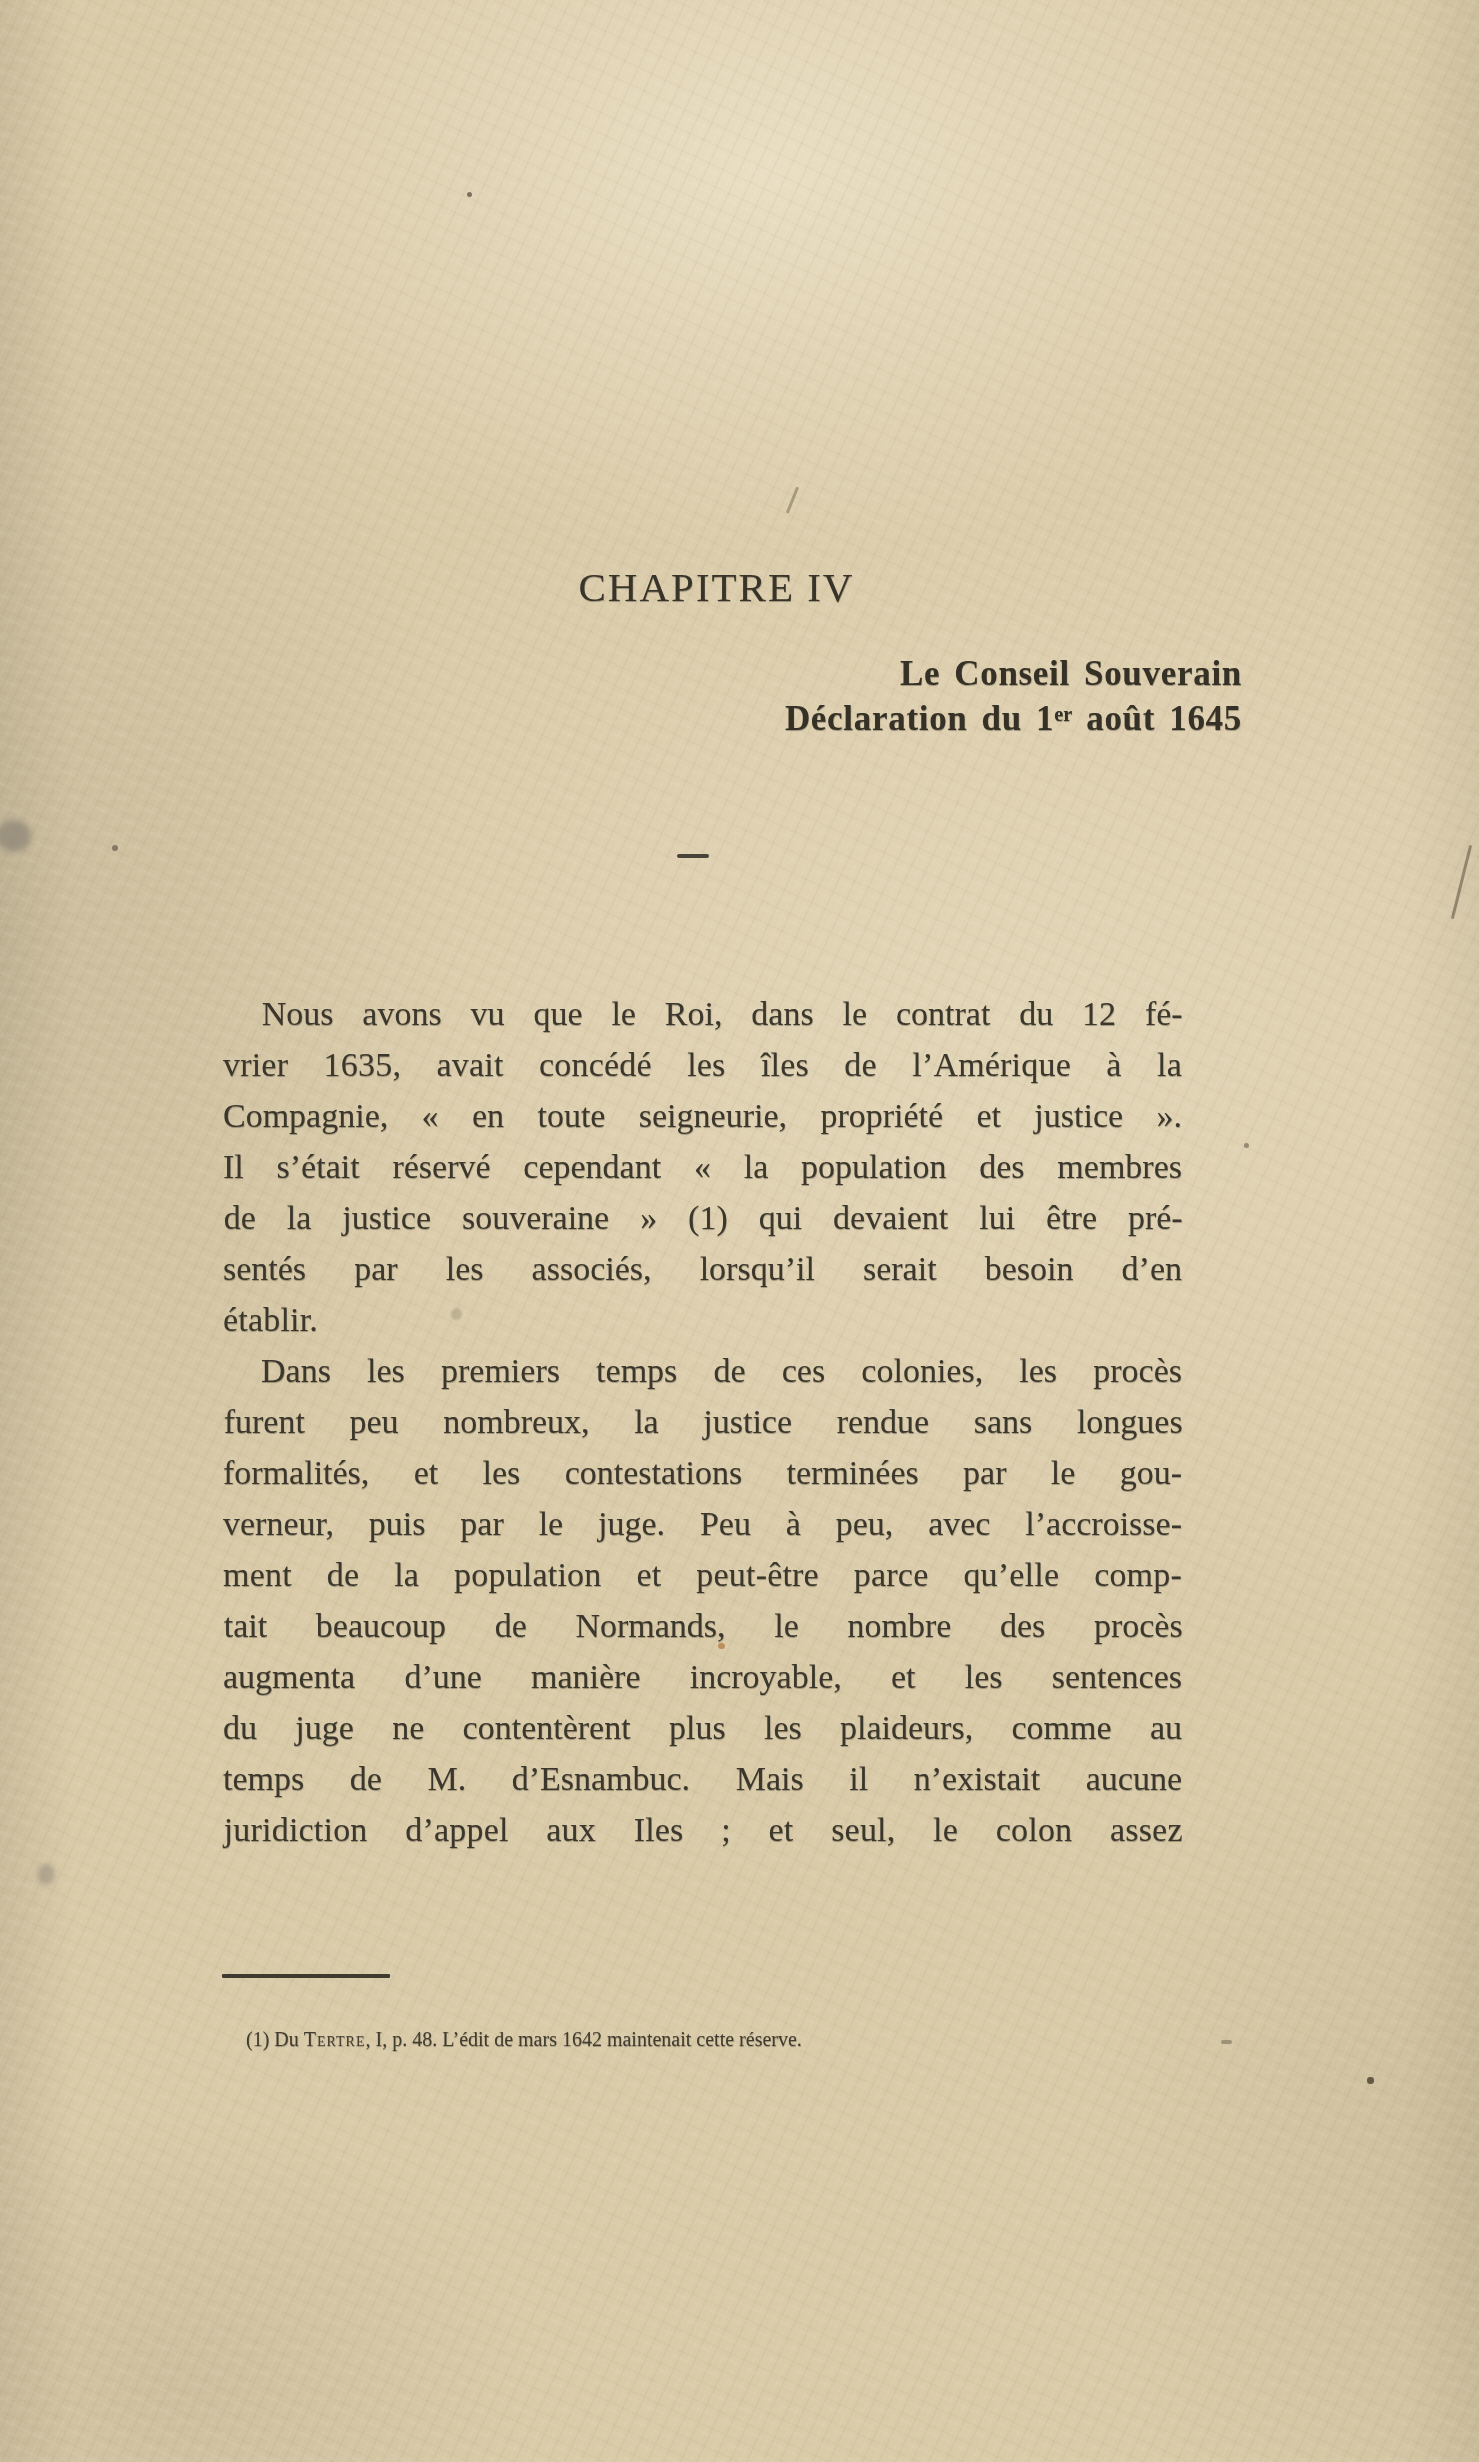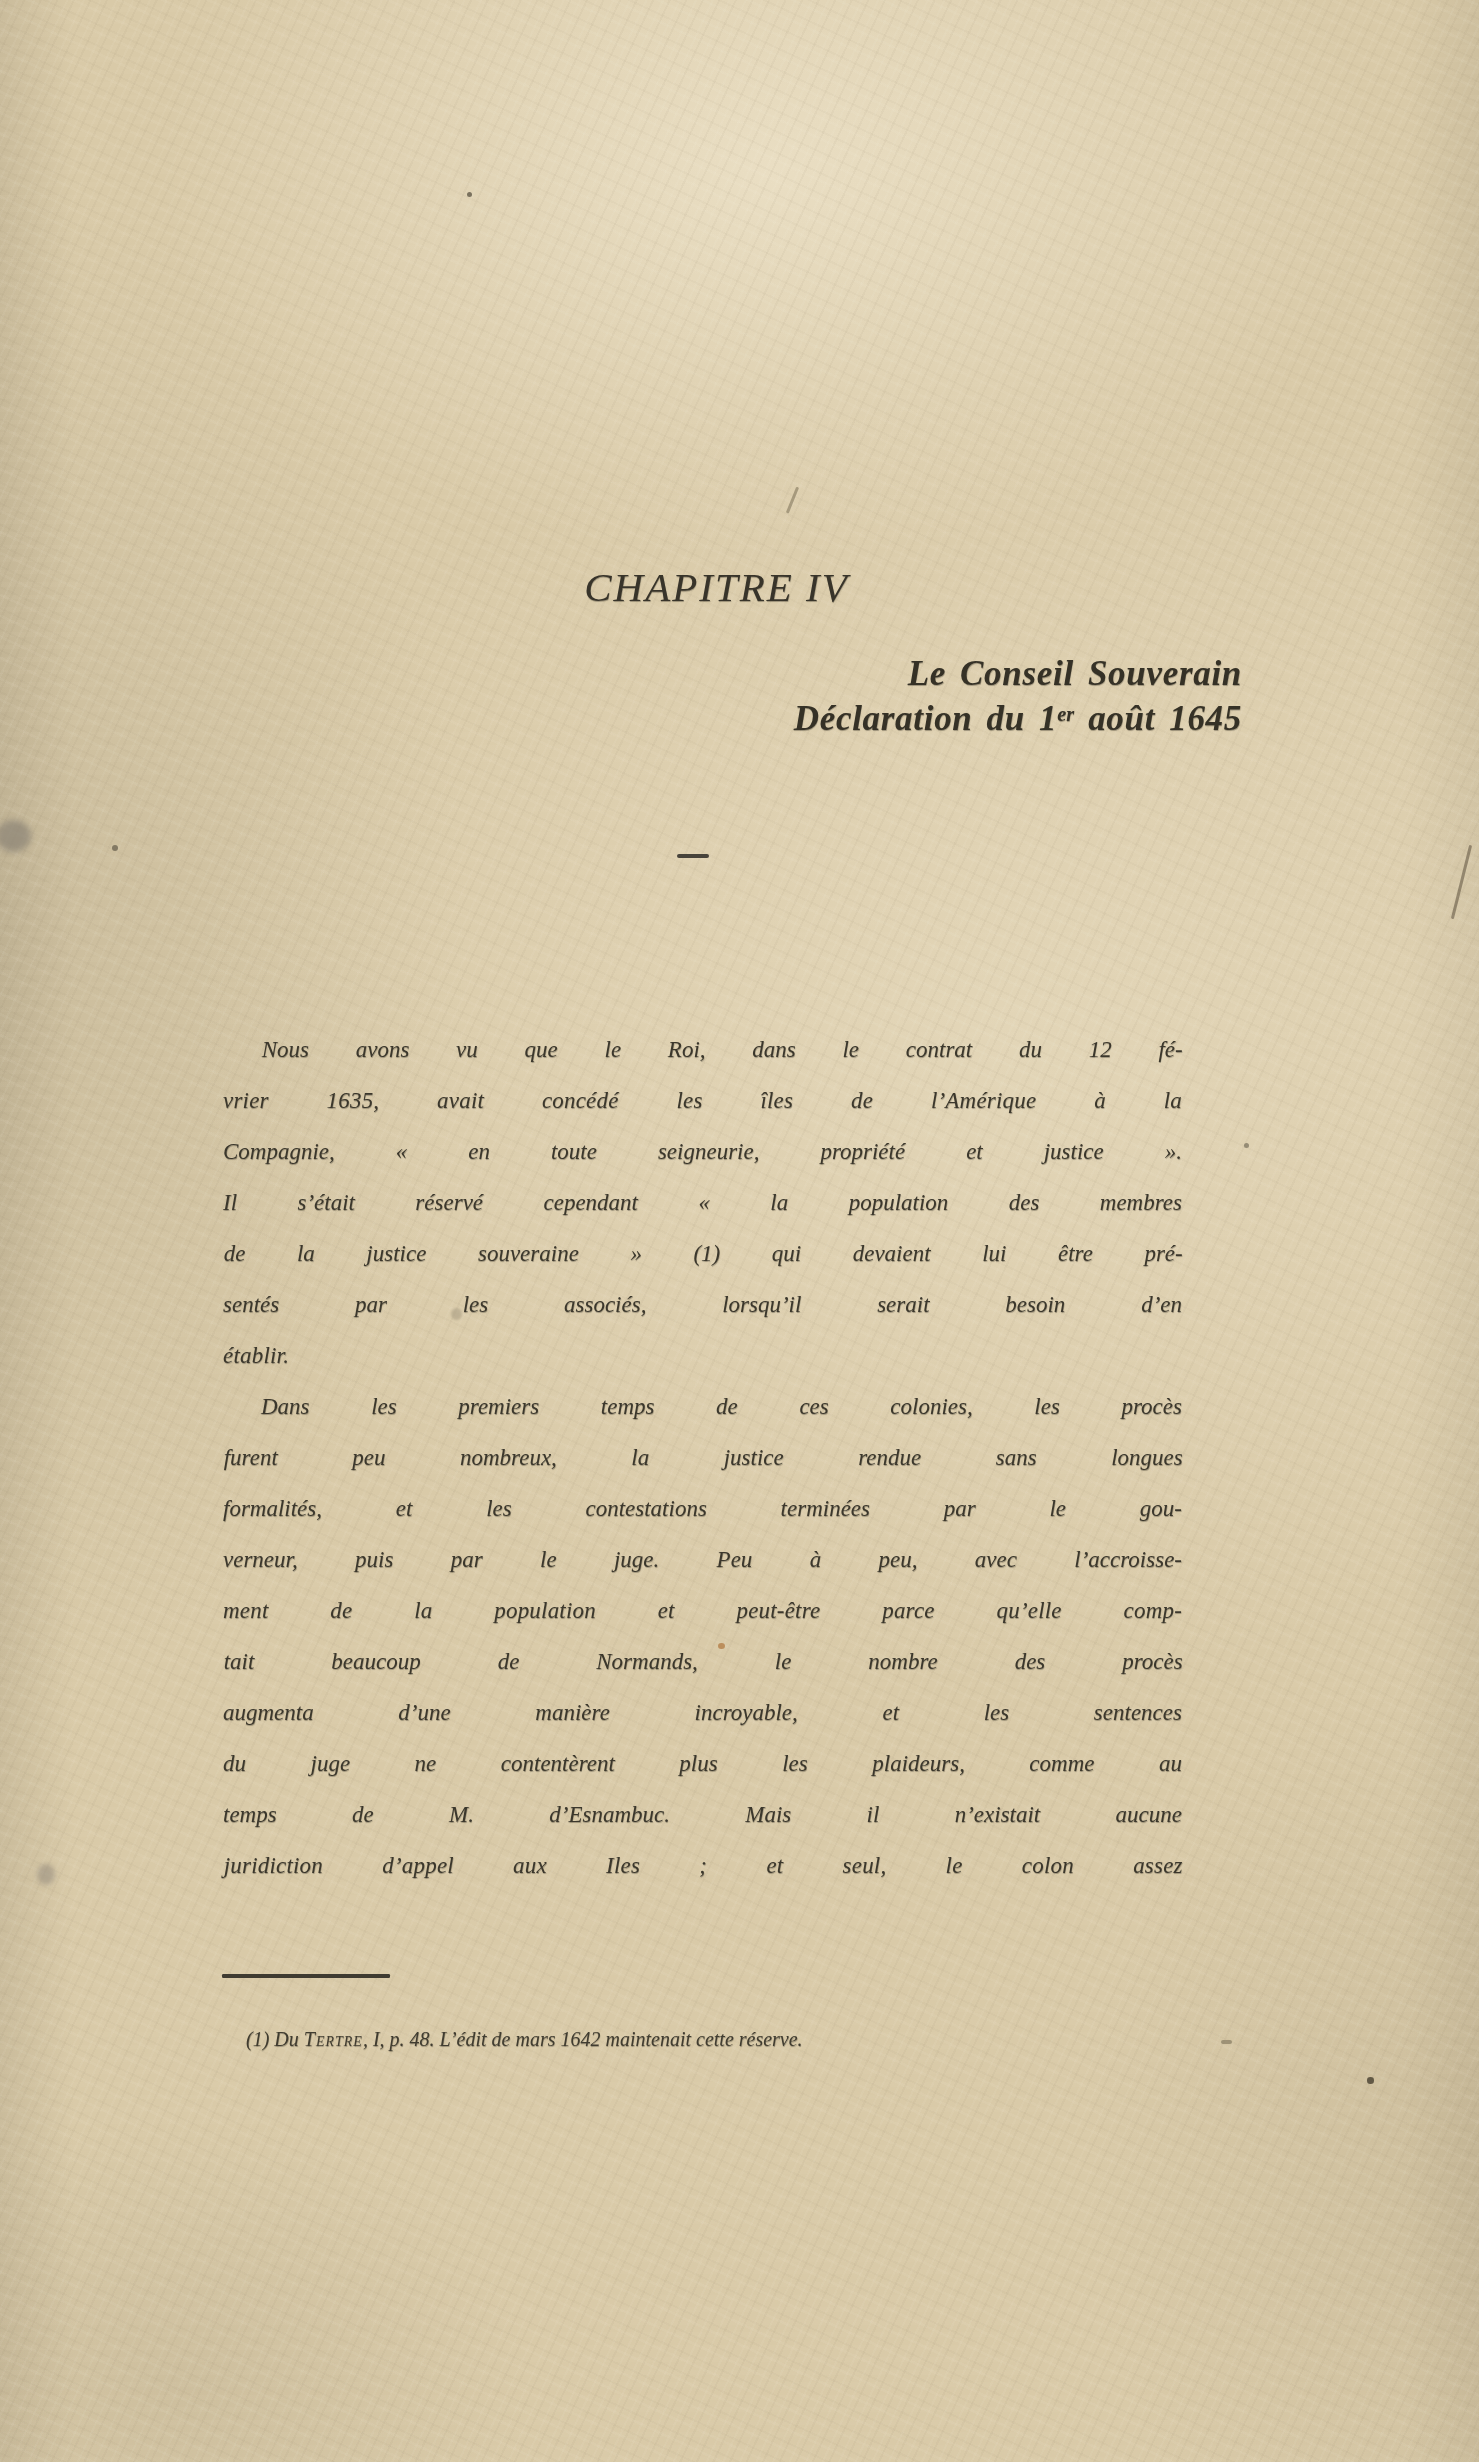--- a/index.html
+++ b/index.html
@@ -10,21 +10,20 @@
     font-family:"Liberation Serif","DejaVu Serif",serif;
     color:#3a362c;
     background:
       radial-gradient(986px 624px at 52% 7%,  rgba(250,242,222,0.50), rgba(250,242,222,0) 62%),
       radial-gradient(1249px 986px at 68% 42%, rgba(242,232,208,0.38), rgba(242,232,208,0) 66%),
       radial-gradient(854px 1380px at 0% 38%,  rgba(142,132,108,0.20), rgba(142,132,108,0) 55%),
       radial-gradient(657px 854px at 100% 88%, rgba(158,143,112,0.22), rgba(158,143,112,0) 60%),
       radial-gradient(591px 460px at 12% 97%,   rgba(150,138,110,0.18), rgba(150,138,110,0) 60%),
       linear-gradient(90deg, rgba(132,121,96,0.18), rgba(132,121,96,0) 5%, rgba(132,121,96,0) 95%, rgba(132,121,96,0.14)),
       #d9caa8;
-    font-style: italic;
   }
   .texture{
     position:absolute;inset:0;pointer-events:none;
     background-image:
       repeating-linear-gradient(115deg, rgba(255,252,240,0.05) 0 2px, rgba(0,0,0,0) 2px 6px, rgba(120,105,80,0.05) 6px 8px, rgba(0,0,0,0) 8px 15px),
       repeating-linear-gradient(25deg,  rgba(255,250,238,0.05) 0 2.6px, rgba(0,0,0,0) 2.6px 7.2px, rgba(124,110,84,0.04) 7.2px 9.2px, rgba(0,0,0,0) 9.2px 19px),
       repeating-linear-gradient(0deg,   rgba(236,224,198,0.05) 0 4.6px, rgba(0,0,0,0) 4.6px 12.5px);
   }
 
   .ink{ text-shadow:0.4px 0.5px 0.7px rgba(56,50,38,0.38); }
@@ -41,22 +40,22 @@
     word-spacing:4.6px;color:#353126;letter-spacing:0.7px;
   }
   .subtitle sup{font-size:0.58em;vertical-align:baseline;position:relative;top:-0.45em;letter-spacing:0;}
 
   .divider-dash{
     position:absolute;left:677px;top:854px;width:32px;height:4px;
     background:#47433a;border-radius:2px;
   }
 
   .body-text{
-    position:absolute;left:223px;top:1024px;width:959px;
-    font-size:23px;color:#3b372c;
+    position:absolute;left:223px;top:988px;width:959px;
+    font-size:34px;color:#3b372c;
   }
   .line{
     height:51px;line-height:51px;
     text-align:justify;text-align-last:justify;
     white-space:normal;
   }
   .line.indent{padding-left:38px;}
   .line.flush{text-align-last:left;}
   .line:nth-child(4n+1){transform:translateX(0.7px);}
   .line:nth-child(5n+2){letter-spacing:0.2px;}

